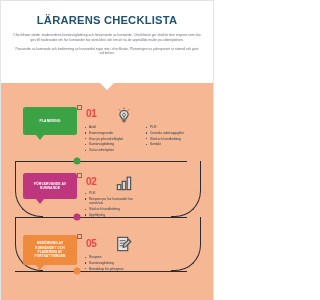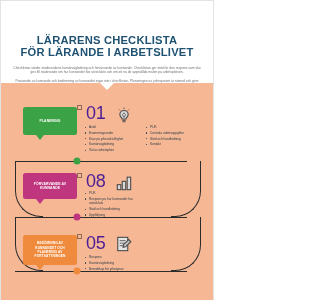--- a/index.html
+++ b/index.html
@@ -9,21 +9,21 @@
     background:#ffffff;
     position:relative;
     overflow:hidden;
   }
   #poster {
     position:absolute; inset:0;
     border:1px solid #e3e3e3;
     background:#ffffff;
   }
   
-  .header { position:absolute; top:0; left:0; width:100%; height:82px; background:#fff;margin-top:20px; }
+  .header { position:absolute; top:0; left:0; width:100%; height:82px; background:#fff; }
   .title {
     text-align:center;
     color:#1f5272;
     font-weight:bold;
     font-size:11.2px;
     line-height:12.4px;
     letter-spacing:.2px;
     padding-top:13px;
   }
   .title .l2 { display:block; }
@@ -78,23 +78,23 @@
     border-top:5px solid currentColor;
   }
   .checkbox {
     position:absolute;
     width:5px; height:5px;
     border:.8px solid #8d6a57;
     background:transparent;
   }
   .num {
     position:absolute;
-    color:#4c1d95;
-    font-weight:normal;
-    font-size:18px;
+    color:#ef4444;
+    font-weight:bold;
+    font-size:10px;
     line-height:13.5px;
     letter-spacing:-.3px;
   }
   .sec-icon { position:absolute; }
   .bullets {
     position:absolute;
     color:#2f3d47;
     font-size:3.2px;
     line-height:4.4px;
     list-style:none;
@@ -106,21 +106,20 @@
   }
 </style>
 </head>
 <body>
 
 <div id="poster">
 
   <div class="header">
     <div class="title">
       <span class="l1">LÄRARENS CHECKLISTA</span>
-      <span class="l2">FÖR LÄRANDE I ARBETSLIVET</span>
     </div>
     <div class="intro">
       <p>Checklistan stöder studerandens karriärvägledning och förvärvande av kunnande. Checklistan ger stöd för den respons som ska ges till studerande om hur kunnandet har utvecklats och om att nå de uppställda målen på arbetsplatsen.</p>
       <p>Påvisande av kunnande och bedömning av kunnandet ingår inte i checklistan. Planeringen av yrkesprovet är nämnd och görs vid behov.</p>
     </div>
   </div>
 
   <div class="body-bg">
     <div class="notch"></div>
   </div>
@@ -178,21 +177,21 @@
   </div>
 
   <div class="section" style="top:0;">
     <div class="badge" style="left:22px; top:172px; width:54px; height:26px; background:#c0367e; color:#c0367e; font-size:3.4px;">
       <span style="color:#fff;">FÖRVÄRVANDE AV KUNNANDE</span>
       <span class="tail"></span>
     </div>
 
     <div class="checkbox" style="left:76px; top:172px;"></div>
 
-    <div class="num" style="left:85px; top:174px;">08</div>
+    <div class="num" style="left:85px; top:174px;">02</div>
 
     <div class="sec-icon" style="left:113px; top:172px;">
       <svg width="20" height="20" viewBox="0 0 24 24" fill="none" stroke="#4a4a4a" stroke-width="1.3">
         <rect x="4" y="14" width="4.2" height="6" fill="#d9d9d9"></rect>
         <rect x="9.9" y="10" width="4.2" height="10" fill="#d9d9d9"></rect>
         <rect x="15.8" y="5" width="4.2" height="15" fill="#d9d9d9"></rect>
       </svg>
     </div>
 
     <ul class="bullets" style="left:84px; top:190px; width:62px;">

